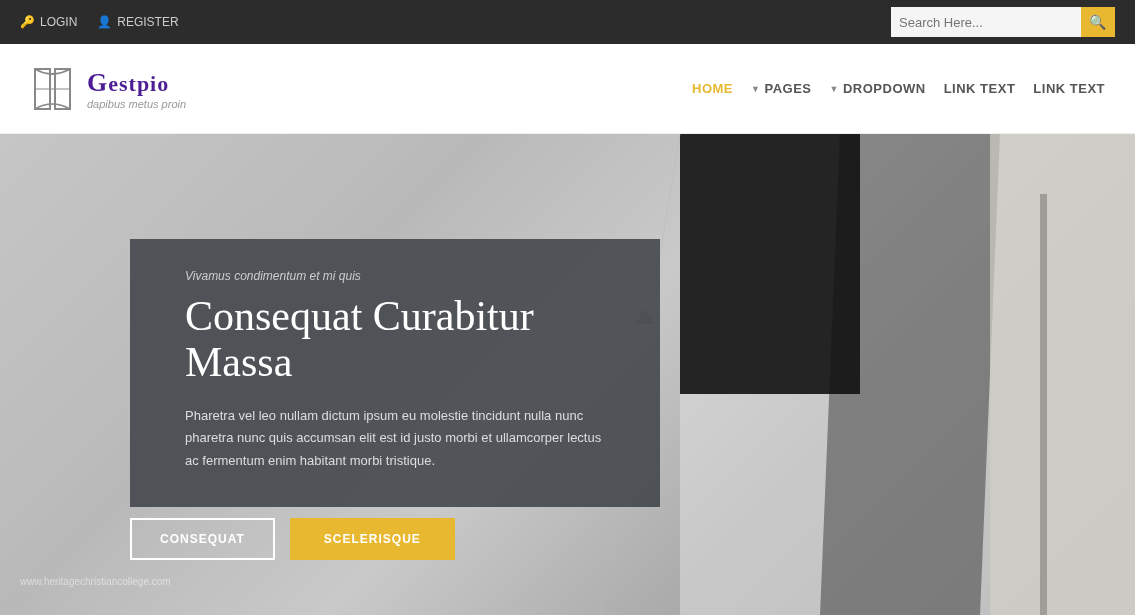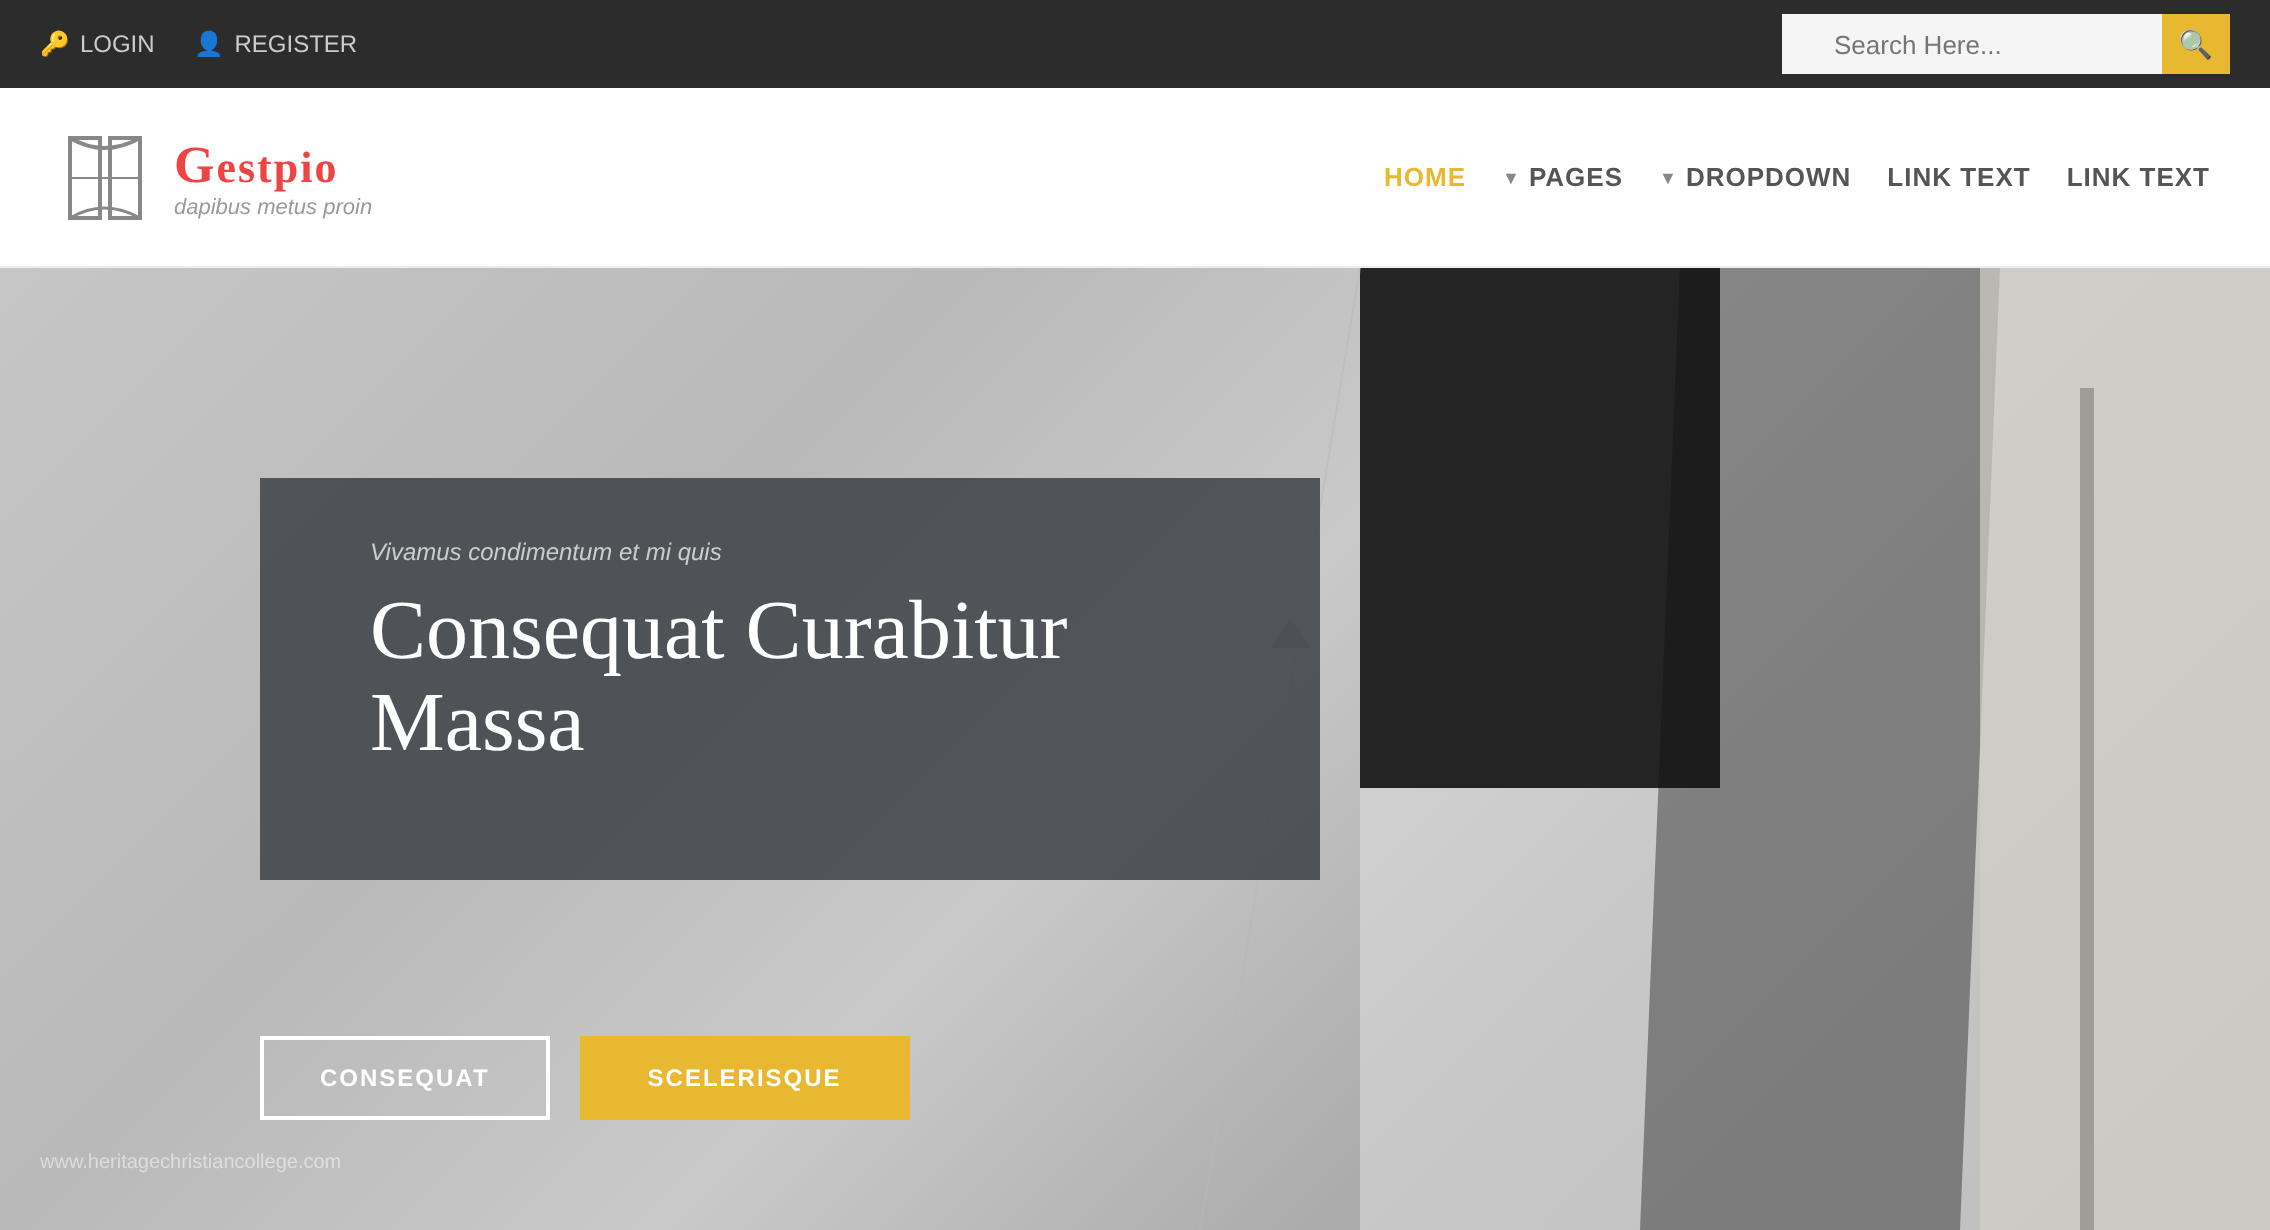--- a/index.html
+++ b/index.html
@@ -33,21 +33,21 @@
       align-items: center;
       gap: 0;
     }
     .search-form {
       display: flex;
       align-items: center;
     }
     .search-input {
       background: #f5f5f5;
       border: none;
-      padding: 6px 26px;
+      padding: 6px 8px;
       font-size: 13px;
       width: 190px;
       color: #999;
       outline: none;
       height: 30px;
     }
     .search-btn {
       background: #e8b830;
       border: none;
       width: 34px;
@@ -78,21 +78,21 @@
     }
     .logo-icon {
       width: 45px;
       height: 50px;
       color: #888;
     }
     .logo-text-area { display: flex; flex-direction: column; }
     .logo-name {
       font-size: 26px;
       font-weight: bold;
-      color: #ef4444;
+      color: #4c1d95;
       letter-spacing: 1px;
       font-family: Georgia, serif;
     }
     .logo-tagline {
       font-size: 11px;
       color: #999;
       font-style: italic;
     }
     .main-nav {
       display: flex;
@@ -275,20 +275,21 @@
     <rect x="990" y="0" width="145" height="481" fill="#d0cfc8" opacity="0.7"></rect>
 
     <line x1="680" y1="0" x2="600" y2="481" stroke="#b8b8b8" stroke-width="1" opacity="0.5"></line>
 
     <polygon points="645,175 655,190 635,190" fill="#888" opacity="0.4"></polygon>
   </svg>
 
   <div class="hero-content-box">
     <p class="hero-subtitle">Vivamus condimentum et mi quis</p>
     <h1 class="hero-title">Consequat Curabitur Massa</h1>
+    <p class="hero-desc">Pharetra vel leo nullam dictum ipsum eu molestie tincidunt nulla nunc pharetra nunc quis accumsan elit est id justo morbi et ullamcorper lectus ac fermentum enim habitant morbi tristique.</p>
   </div>
 
   <div class="hero-buttons">
     <button class="btn-outline">CONSEQUAT</button>
     <button class="btn-filled">SCELERISQUE</button>
   </div>
 
   <span class="hero-credit">www.heritagechristiancollege.com</span>
 </div>
 

